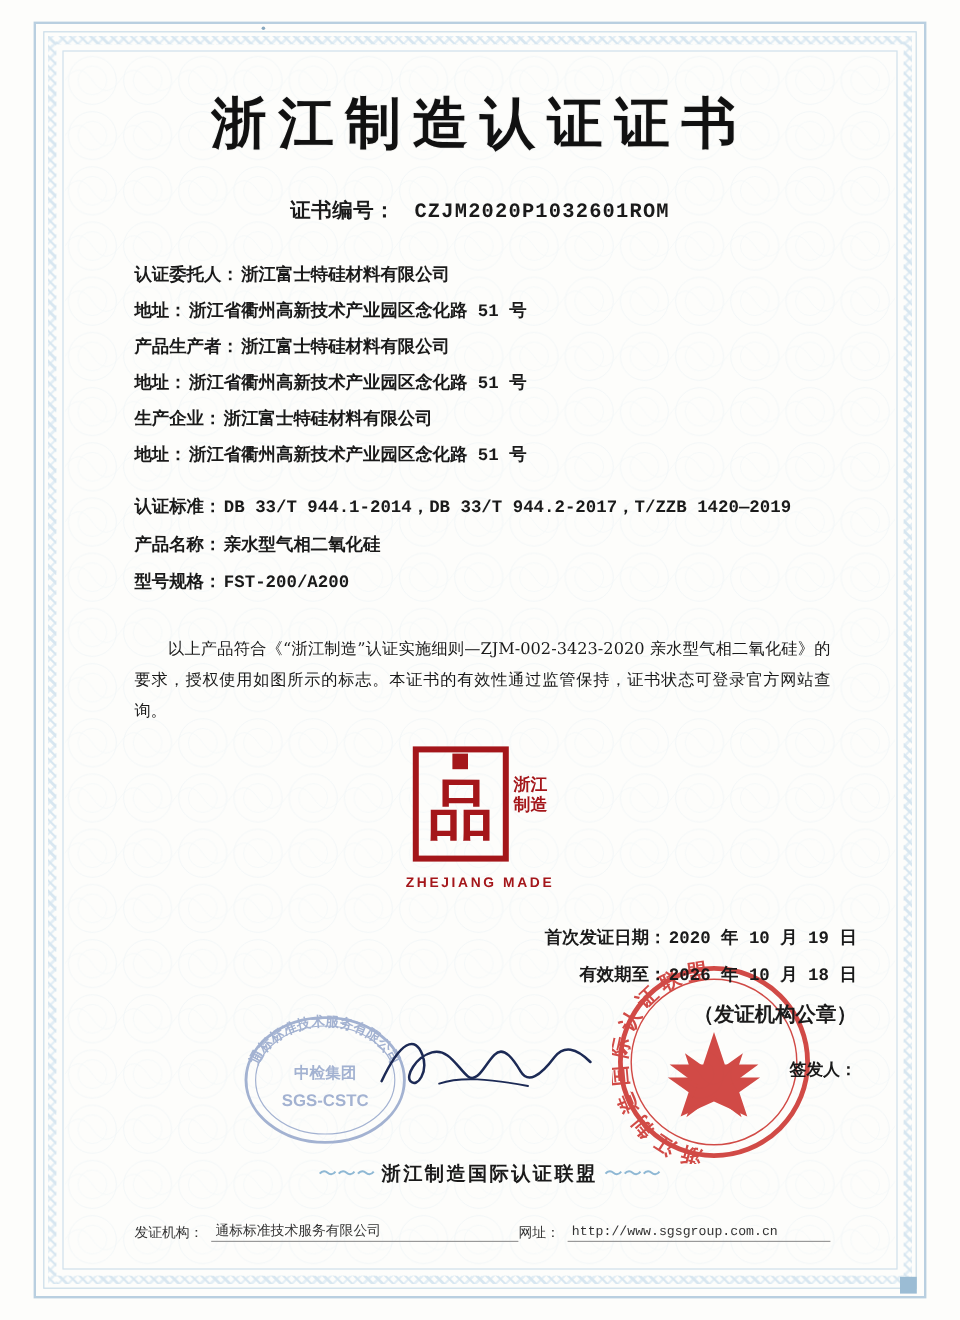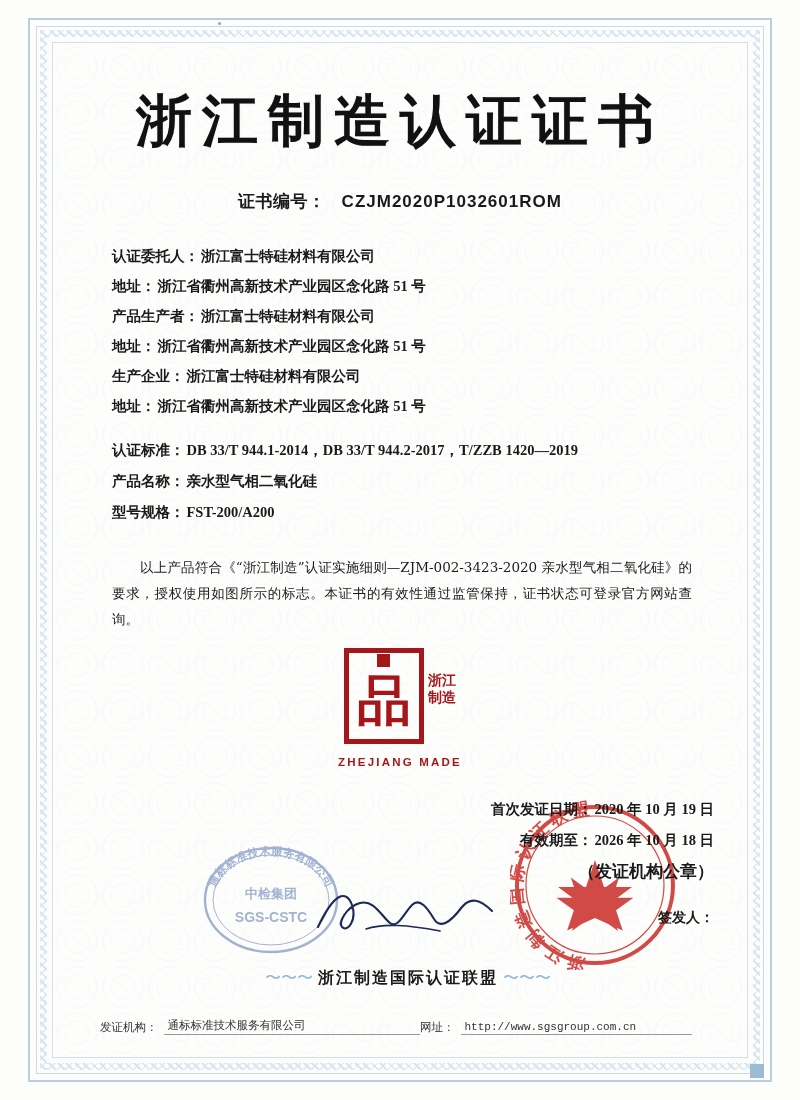--- a/index.html
+++ b/index.html
@@ -65,48 +65,48 @@
 
   
   .content {
     position: absolute;
     left: 86px; right: 86px; top: 60px;
   }
 
   .title {
     text-align: center;
     font-family: "DejaVu Serif", serif;
-    font-size: 56px;
+    font-size: 46px;
     letter-spacing: 10px;
     font-weight: bold;
     color: #111;
-    margin-top: 24px;
+    margin-top: 12px;
     text-shadow: 0 0 1px rgba(0,0,0,.25);
   }
 
   .cert-no {
     text-align: center;
     margin-top: 30px;
     font-size: 17px;
     letter-spacing: .5px;
     font-weight: bold;
   }
   .cert-no .label { font-family: "DejaVu Serif", serif; }
-  .cert-no .value { font-family: Liberation Sans, sans-serif; letter-spacing: 1px; margin-left: 16px; }
+  .cert-no .value { font-family: Liberation Mono, monospace; letter-spacing: 1px; margin-left: 16px; }
 
   .fields {
     margin-top: 28px;
     padding-left: 26px;
   }
   .field-row {
     font-size: 14.5px;
     line-height: 30px;
     white-space: nowrap;
     font-weight: bold;
-    font-family: Liberation Serif, serif;
+    font-family: Liberation Mono, monospace;
   }
   .field-row .k { }
   .field-row .v { margin-left: 2px; }
 
   .standards {
     margin-top: 14px;
     padding-left: 26px;
   }
   .standards .field-row { line-height: 31px; }
 
@@ -246,21 +246,21 @@
     font-size: 16px;
     font-weight: bold;
     font-family: "DejaVu Serif", serif;
     letter-spacing: 2px;
     color: #1a1a1a;
   }
   .alliance .deco { color: #8fb8d4; font-weight: normal; letter-spacing: 0; }
 
   .footer {
     position: absolute;
-    left: 100px; right: 108px;
+    left: 112px; right: 108px;
     top: 1018px;
     display: flex;
     font-size: 11.5px;
     font-family: "DejaVu Serif", serif;
     color: #333;
   }
   .footer .cell { display: flex; align-items: flex-end; }
   .footer .f-left { width: 320px; }
   .footer .f-right { flex: 1; }
   .footer .flabel { white-space: nowrap; }

